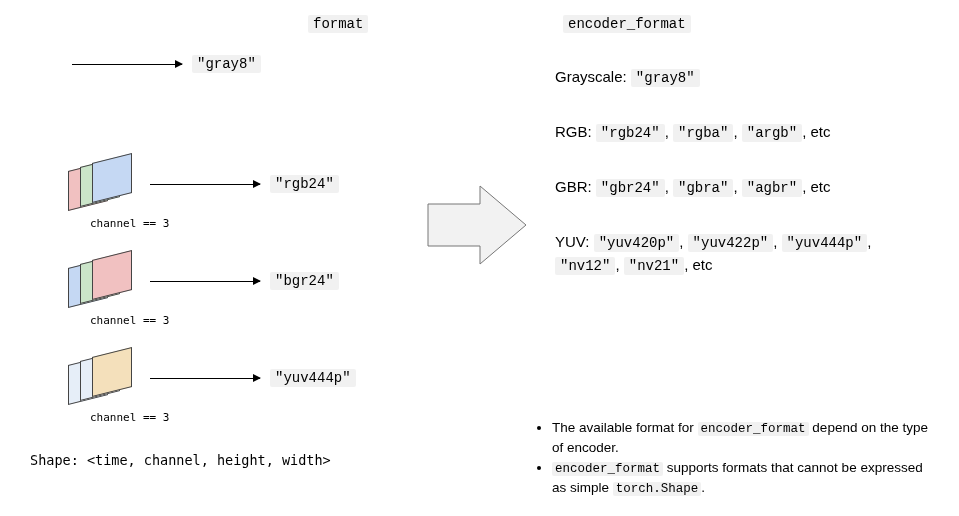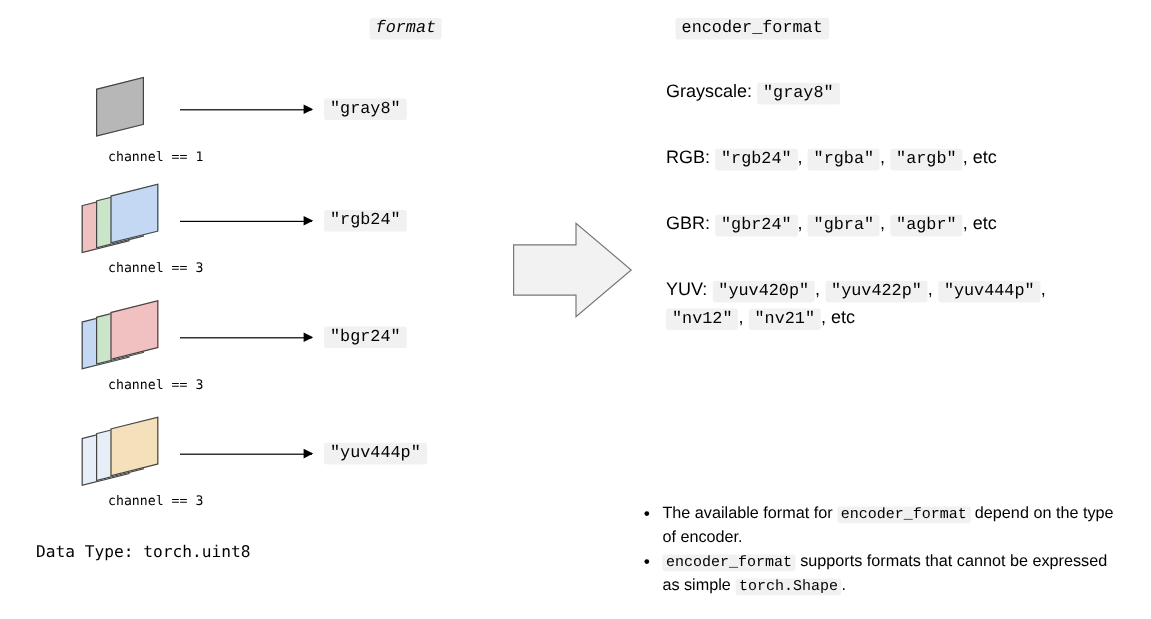--- a/index.html
+++ b/index.html
@@ -15,21 +15,21 @@
     background: #f1f1f1;
     padding: 1px 5px;
     border-radius: 2px;
     font-size: 14px;
   }
   .header {
     position: absolute;
     top: 14px;
     font-size: 15px;
   }
-  .header.format { left: 308px; font-style: italic; }
+  .header.format { left: 308px; }
   .header.encformat { left: 563px; }
 
   
   .row { position: absolute; left: 62px; display: flex; align-items: center; }
   .row.r1 { top: 55px; }
   .row.r2 { top: 148px; }
   .row.r3 { top: 245px; }
   .row.r4 { top: 342px; }
 
   .thumb-wrap { width: 78px; height: 72px; position: relative; }
@@ -121,24 +121,20 @@
 <body>
 
 <div class="header format">
   <span class="code-pill">format</span>
 </div>
 <div class="header encformat">
   <span class="code-pill">encoder_format</span>
 </div>
 
 <div class="row r1">
-  <div class="thumb-wrap">
-    <div class="plane gray planeB"></div>
-    <div class="chan-label">channel == 1</div>
-  </div>
   <div class="arrow-line"></div>
   <span class="code-pill fmt-value">"gray8"</span>
 </div>
 
 <div class="row r2">
   <div class="thumb-wrap">
     <div class="plane red planeA"></div>
     <div class="plane green planeB"></div>
     <div class="plane blue planeC"></div>
     <div class="chan-label">channel == 3</div>
@@ -206,15 +202,15 @@
       <span>The available format for </span><span class="code-pill">encoder_format</span><span> depend on the type of encoder.</span>
     </li>
     <li>
       <span class="code-pill">encoder_format</span><span> supports formats that cannot be expressed as simple </span><span class="code-pill">torch.Shape</span><span>.</span>
     </li>
   </ul>
 </div>
 
 <div class="footer">
   <div>
-    <span>Data Type: </span><span>torch.uint8</span>
+    <span>Shape: </span><span>&lt;time, channel, height, width&gt;</span>
   </div>
 </div>
 
 </body></html>

